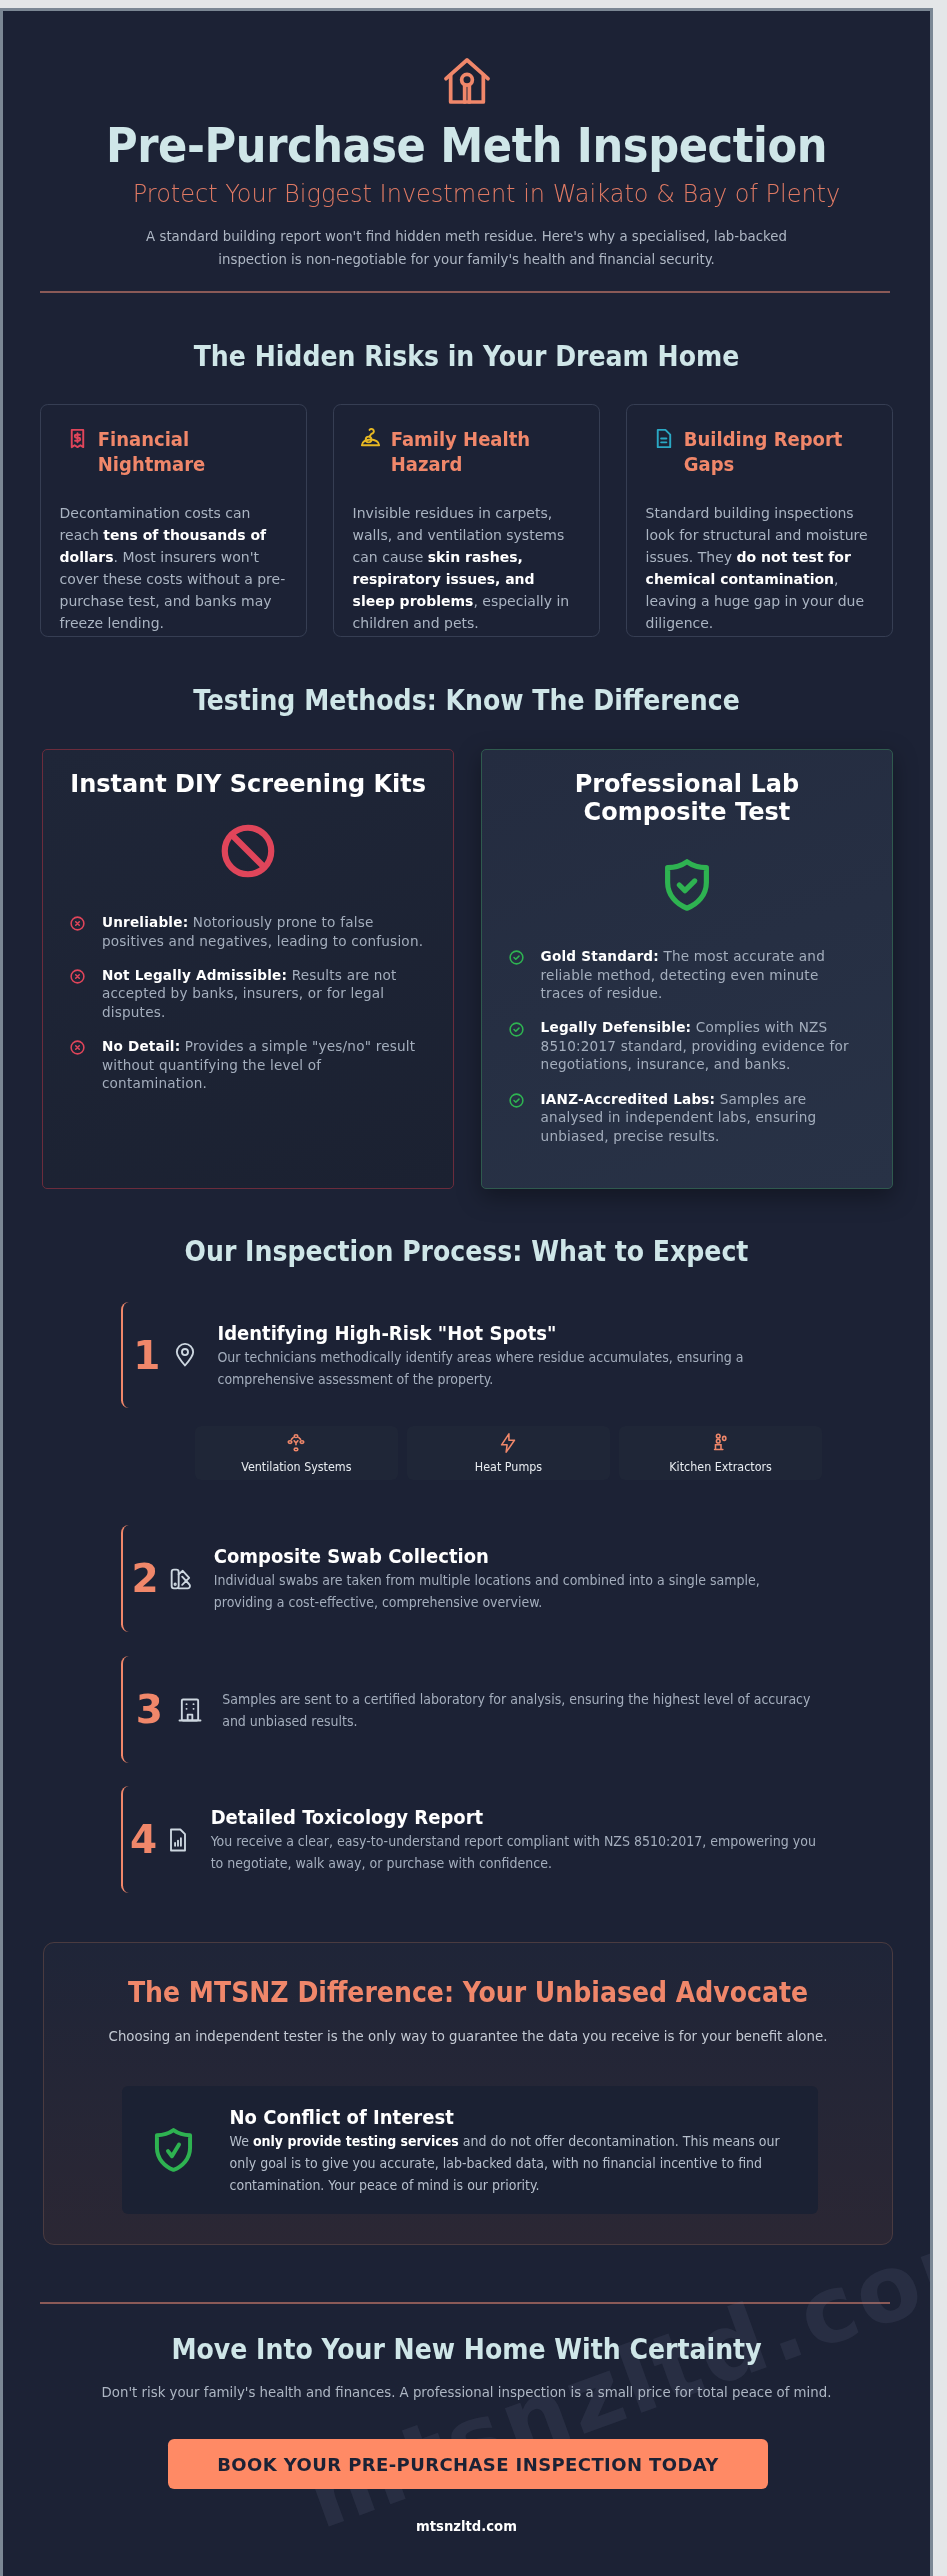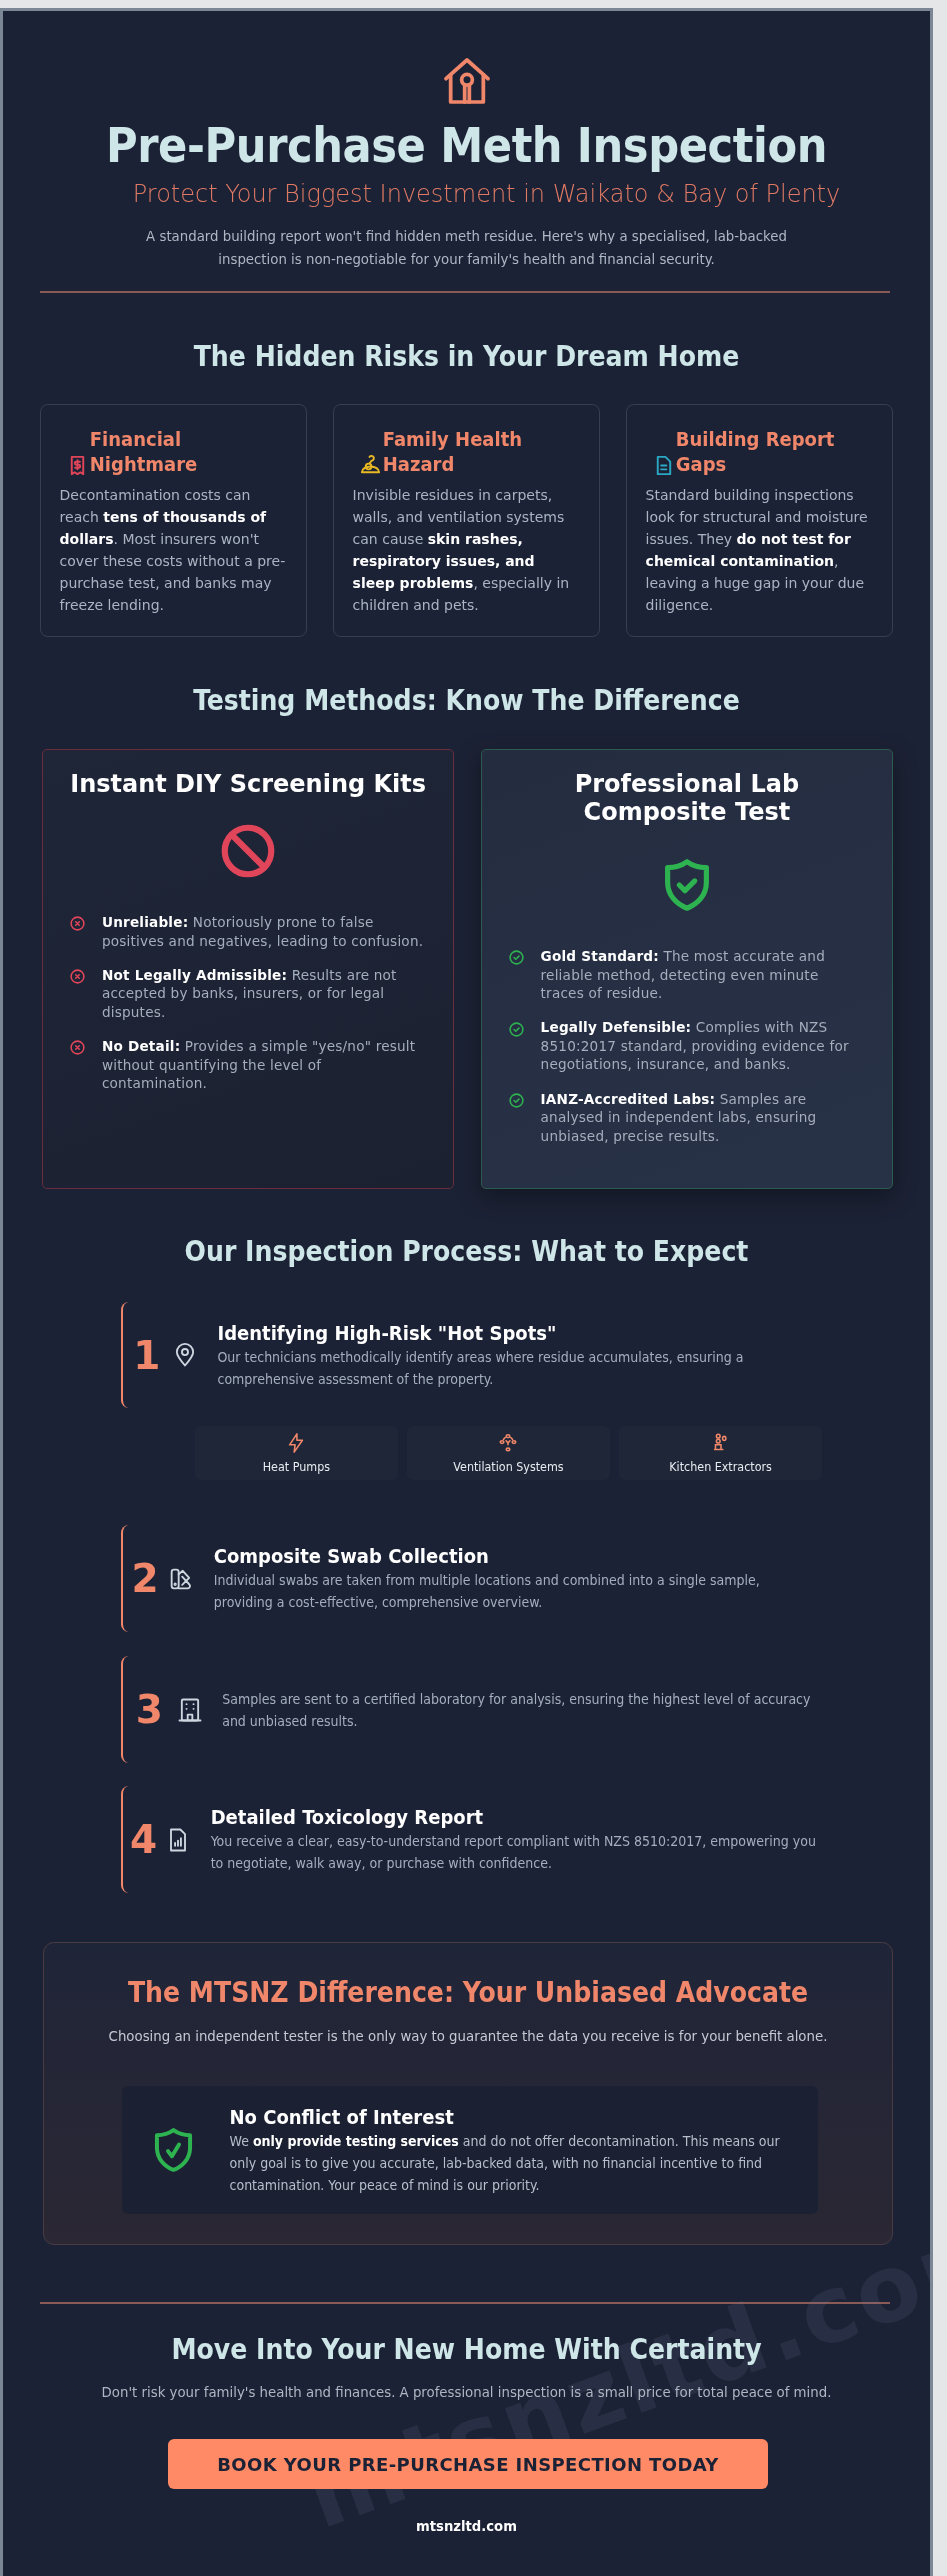--- a/index.html
+++ b/index.html
@@ -22,21 +22,21 @@
   .divider { position: absolute; left: 37px; width: 850px; height: 1.6px; background: #8a5a57; }
 
   .section-h { position: absolute; left: 0; right: 0; text-align: center; font-weight: bold;
     font-size: 28px; color: #cfe6e8; font-stretch: condensed; }
 
   
   .risk-cards { position: absolute; left: 37px; top: 393px; width: 853px; height: 233px;
     display: flex; gap: 26px; }
   .risk-card { flex: 1; border: 0.8px solid #363e53; border-radius: 7.8px; padding: 22px 18.6px 15.5px 18.6px;
     background: #1c2235; }
-  .risk-head { display: flex; align-items: flex-end; gap: 1px; margin-bottom: 7px; padding-left: 6.2px; }
+  .risk-head { display: flex; align-items: flex-start; gap: 9px; margin-bottom: 25px; padding-left: 6.2px; }
   .risk-icon { width: 23px; height: 23px; flex: 0 0 23px; }
   .risk-title { font-size: 20px; font-weight: bold; color: #f0876a; line-height: 25px; font-stretch: condensed; }
   .risk-body { font-size: 14px; line-height: 22px; color: #aab4c2; }
   .risk-body b { color: #ffffff; }
 
   
   .cmp-wrap { position: absolute; left: 39px; top: 738px; width: 851px; height: 440px; display: flex; gap: 26.4px; }
   .cmp { flex: 1; border-radius: 5px; padding: 20px 26.4px; position: relative; }
   .cmp.bad { border: 0.8px solid #6b2c3c; background: linear-gradient(160deg, #1f2638, #1b2131); }
   .cmp.good { border: 0.8px solid #2f5a4e; background: linear-gradient(160deg, #242c40, #283246);
@@ -215,34 +215,34 @@
       <circle cx="12" cy="9.5" r="2.6"></circle>
     </svg>
     <div>
       <div class="step-title">Identifying High-Risk "Hot Spots"</div>
       <div class="step-desc">Our technicians methodically identify areas where residue accumulates, ensuring a comprehensive assessment of the property.</div>
     </div>
   </div>
 
   <div class="hotspots">
     <div class="hotspot">
-      <svg viewBox="0 0 24 24" fill="none" stroke="#f0876a" stroke-width="1.7" stroke-linejoin="round">
-          <path d="M13 2 L5 14 H11 L10 22 L19 9 H13 Z"></path>
-        </svg>
-      <span>Heat Pumps</span>
-    </div>
-    <div class="hotspot">
       <svg viewBox="0 0 24 24" fill="none" stroke="#f0876a" stroke-width="1.7" stroke-linecap="round">
           <ellipse cx="12" cy="4.5" rx="2" ry="1.4"></ellipse>
           <ellipse cx="5.5" cy="11" rx="2" ry="1.4"></ellipse>
           <ellipse cx="18.5" cy="11" rx="2" ry="1.4"></ellipse>
           <ellipse cx="12" cy="19" rx="2" ry="1.4"></ellipse>
           <path d="M10 9.5 L12 12 L14 9.5 M12 12 V14 M7 8 L9 6 M17 8 L15 6"></path>
         </svg>
       <span>Ventilation Systems</span>
+    </div>
+    <div class="hotspot">
+      <svg viewBox="0 0 24 24" fill="none" stroke="#f0876a" stroke-width="1.7" stroke-linejoin="round">
+          <path d="M13 2 L5 14 H11 L10 22 L19 9 H13 Z"></path>
+        </svg>
+      <span>Heat Pumps</span>
     </div>
     <div class="hotspot">
       <svg viewBox="0 0 24 24" fill="none" stroke="#f0876a" stroke-width="1.7" stroke-linecap="round">
           <circle cx="9" cy="4.5" r="2"></circle>
           <circle cx="9" cy="10" r="2"></circle>
           <ellipse cx="15.5" cy="7" rx="1.8" ry="2.2"></ellipse>
           <path d="M6 19 V14 H12 V19 M5 19 H14"></path>
         </svg>
       <span>Kitchen Extractors</span>
     </div>

